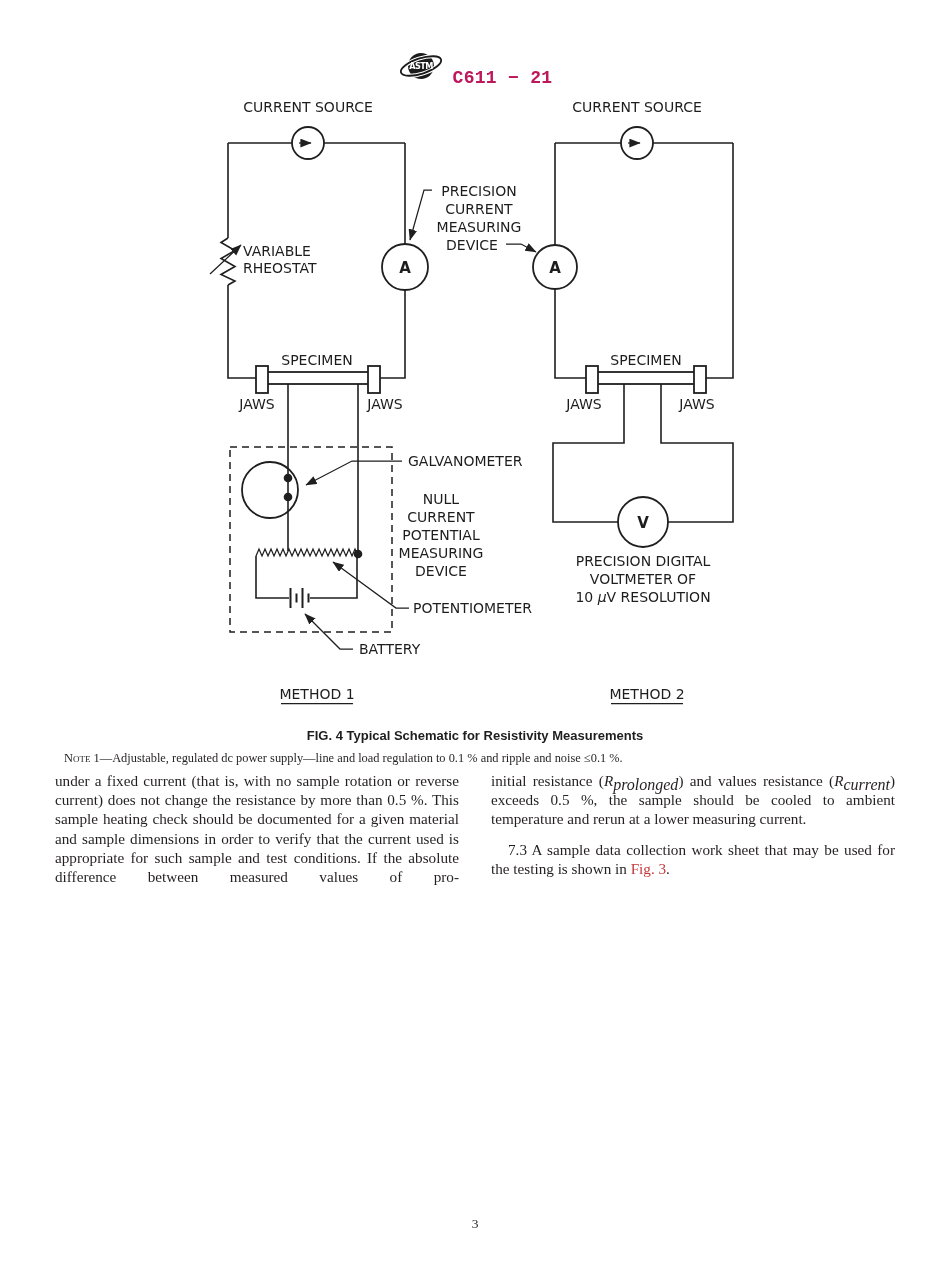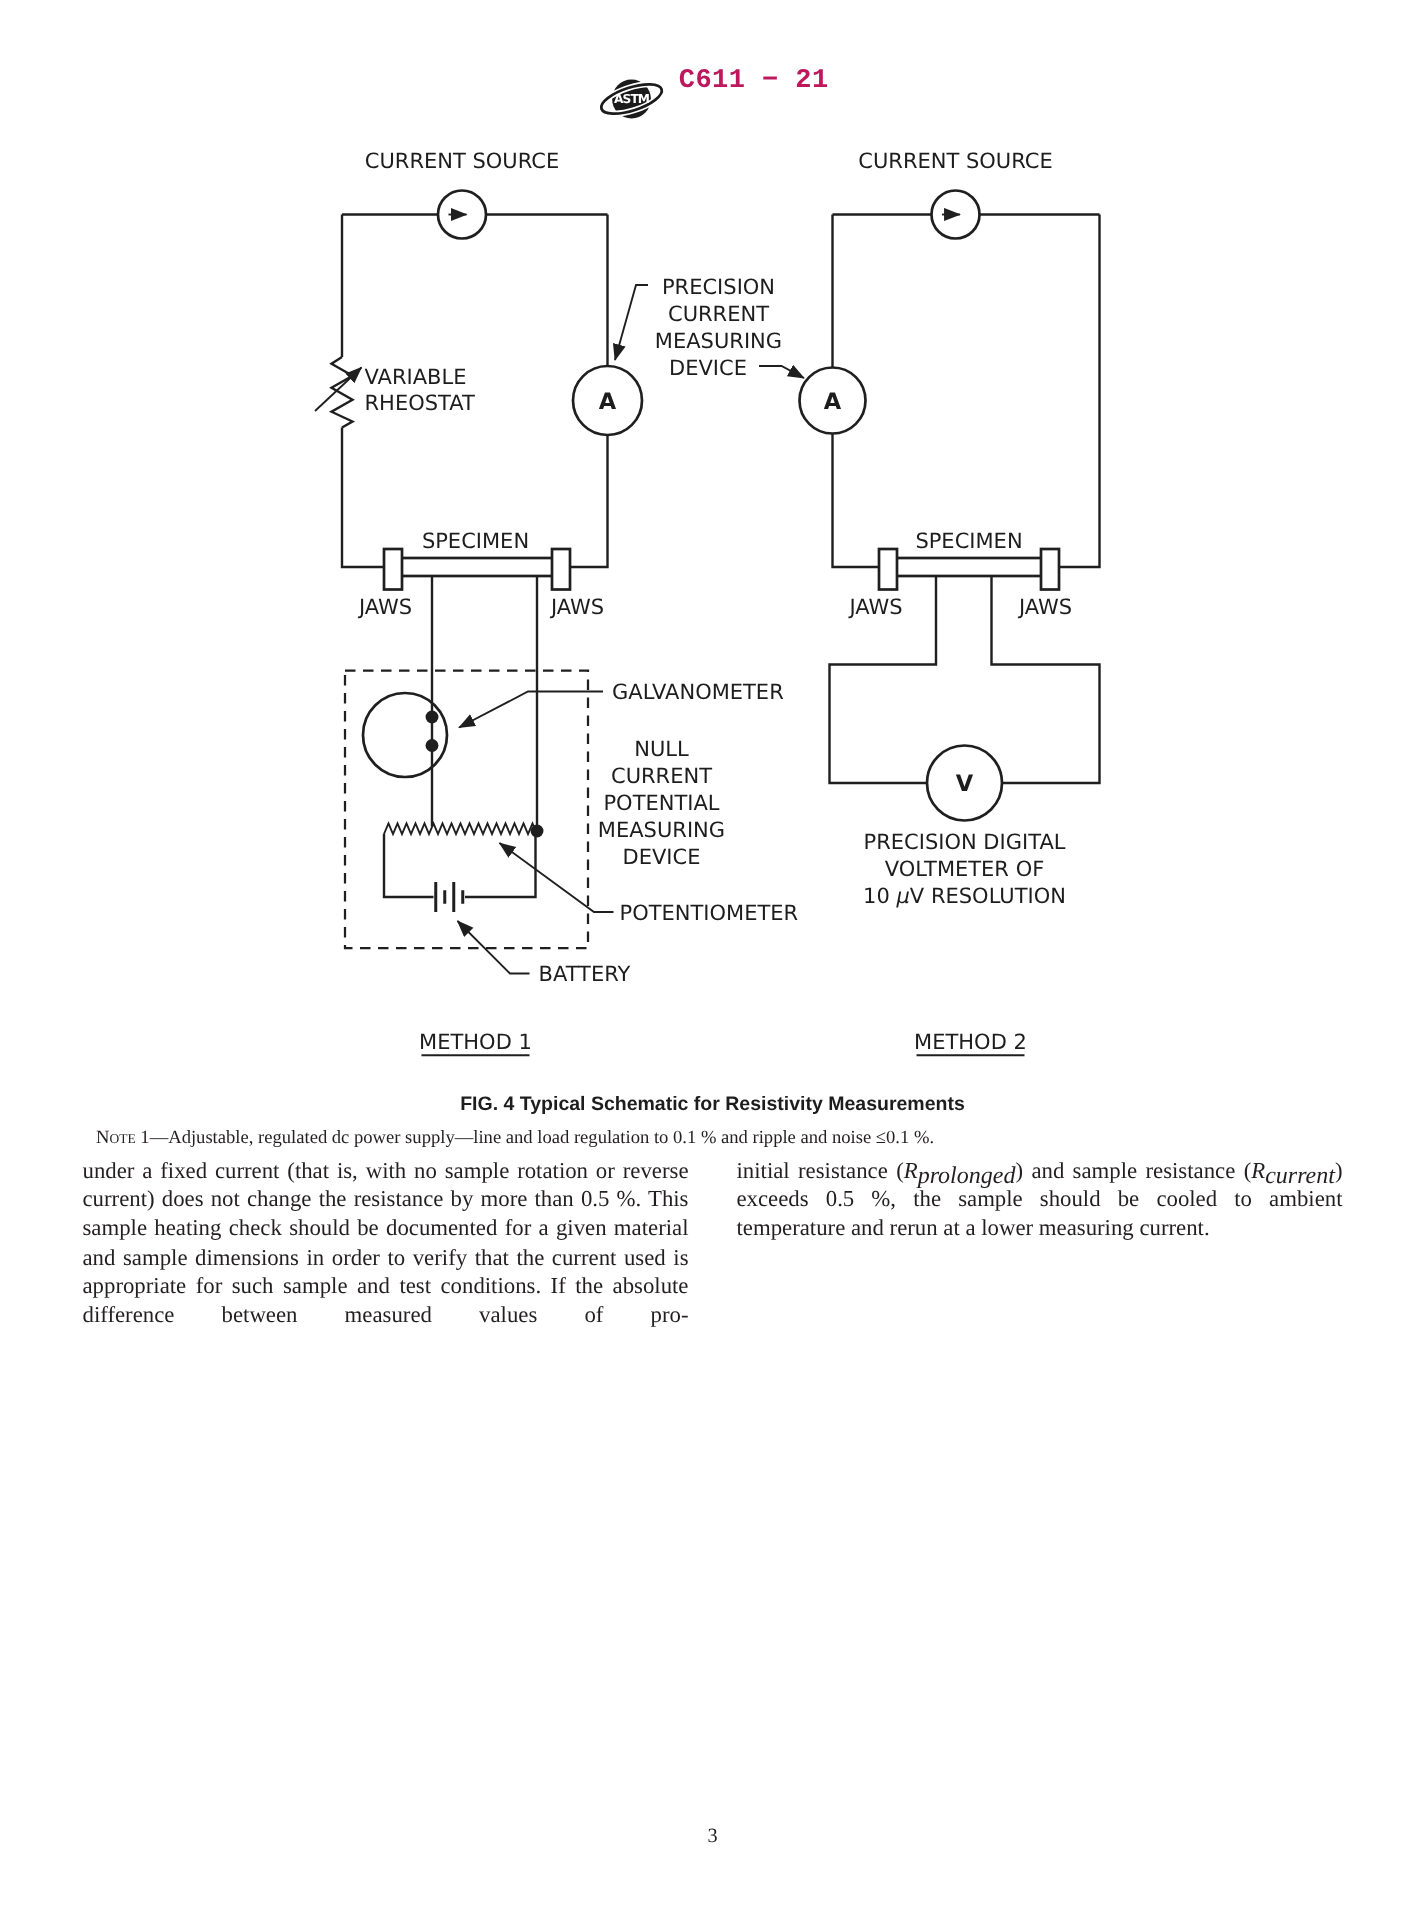--- a/index.html
+++ b/index.html
@@ -2,21 +2,21 @@
 <html><head>
 <meta charset="utf-8">
 <style>
   html,body{margin:0;padding:0;background:#777;}
   .page{
     position:relative;width:950px;height:1272px;background:#ffffff;
     margin:0 auto;overflow:hidden;
     font-family:"Liberation Serif", serif;color:#231f20;
   }
   
-  .hdr{position:absolute;top:44px;left:0;width:100%;display:flex;justify-content:center;align-items:flex-start;gap:9px;}
+  .hdr{position:absolute;top:44px;left:0;width:100%;display:flex;justify-content:center;align-items:flex-end;gap:9px;}
   .hdr .desig{font-family:Liberation Mono, monospace;font-weight:bold;font-size:18px;letter-spacing:.3px;color:#be185d;}
   
   .fig{position:absolute;top:0;left:0;}
   .fig text{font-family:"DejaVu Sans", sans-serif;font-size:14px;fill:#1d1d1d;}
   .fig text.meter{font-weight:bold;font-size:15px;}
   .fig .wire{stroke:#1f1f1f;stroke-width:1.6;fill:none;}
   .fig .thin{stroke:#1f1f1f;stroke-width:1.25;fill:none;}
   .fig .comp{fill:#ffffff;stroke:#1f1f1f;stroke-width:1.8;}
   .fig .box{fill:none;stroke:#1f1f1f;stroke-width:1.5;stroke-dasharray:7 5;}
   .fig .dot{fill:#1f1f1f;}
@@ -145,17 +145,18 @@
     </g>
   </svg>
 
   <div class="note"><span class="nlabel">Note 1</span><span>—Adjustable, regulated dc power supply—line and load regulation to 0.1 % and ripple and noise ≤0.1 %.</span></div>
   <div class="figcap">FIG. 4 Typical Schematic for Resistivity Measurements</div>
 
   <div class="col left">
     <p>under a fixed current (that is, with no sample rotation or reverse current) does not change the resistance by more than 0.5 %. This sample heating check should be documented for a given material and sample dimensions in order to verify that the current used is appropriate for such sample and test conditions. If the absolute difference between measured values of pro-</p>
   </div>
   <div class="col right">
-    <p><span>initial resistance (</span><span class="ital">R</span><span class="sub">prolonged</span><span>) and sample resistance (</span><span class="ital">R</span><span class="sub">current</span><span>) exceeds 0.5 %, the sample should be cooled to ambient temperature and rerun at a lower measuring current.</span></p>
+    <p><span>initial resistance (</span><span class="ital">R</span><span class="sub">prolonged</span><span>) and values resistance (</span><span class="ital">R</span><span class="sub">current</span><span>) exceeds 0.5 %, the sample should be cooled to ambient temperature and rerun at a lower measuring current.</span></p>
+    <p class="p2"><span>7.3  A sample data collection work sheet that may be used for the testing is shown in </span><span class="figlink">Fig. 3</span><span>.</span></p>
   </div>
 
   <div class="pageno">3</div>
 </div>
 
 </body></html>

